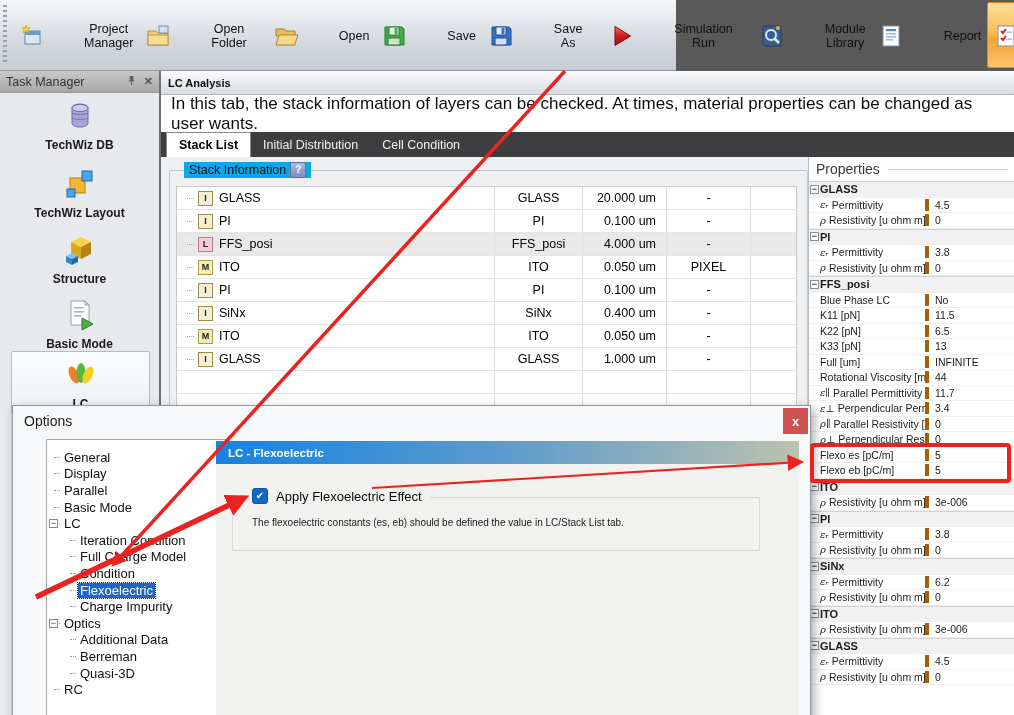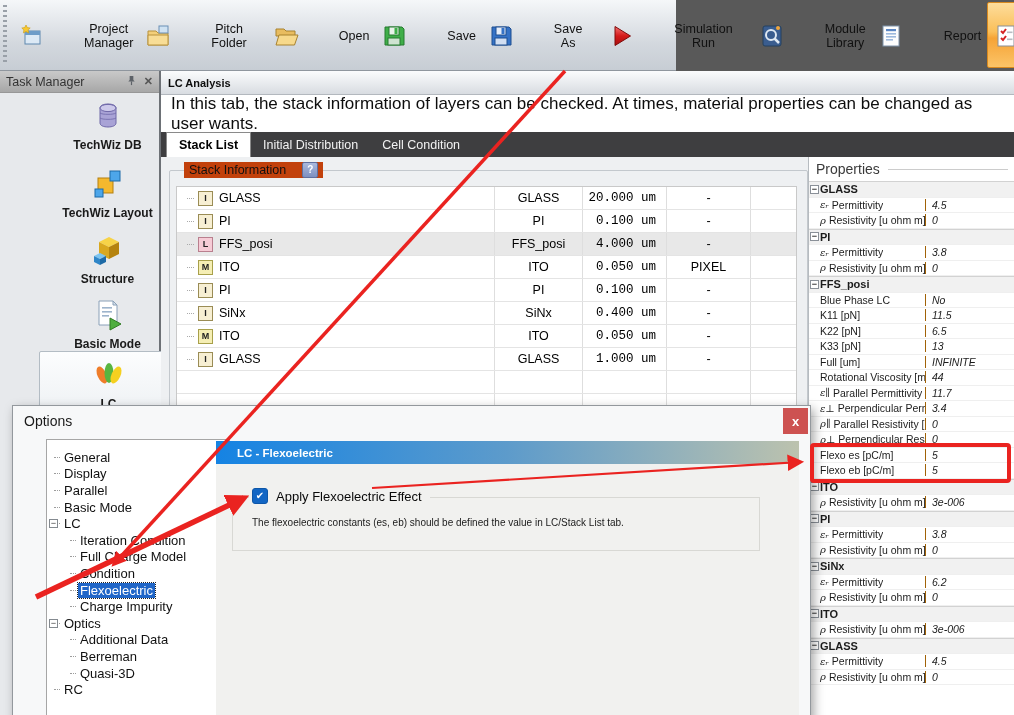--- a/index.html
+++ b/index.html
@@ -21,21 +21,21 @@
            border:1px solid #d8891f;border-radius:2px;}
   .tsep{width:1px;background:#9aa2ac;margin:3px 7px;}
 
   
   .sidebar{position:absolute;left:0;top:71px;width:161px;height:644px;box-sizing:border-box;
            background:#e7e9ec;border-right:2px solid #6d7176;}
   .sb-title{height:21px;background:linear-gradient(#c9c9c9,#a7a7a7);display:flex;align-items:center;
             padding:0 6px;font-size:12.5px;color:#333;border-bottom:1px solid #979797;}
   .sb-title .sp{flex:1;}
   .sb-title .tbic{color:#555;font-size:11px;font-weight:bold;margin-left:7px;cursor:default;}
-  .sb-item{position:absolute;left:0;width:159px;text-align:center;margin-left:28px;}
+  .sb-item{position:absolute;left:0;width:159px;text-align:center;}
   .sb-item .sicon{height:38px;display:flex;align-items:center;justify-content:center;}
   .sb-item .slabel{margin-top:3px;font-size:12px;font-weight:bold;color:#1a1a1a;}
   .sb-item.selected{left:11px;width:137px;height:58px;border:1px solid #b3bcc4;border-radius:2px;
                     background:linear-gradient(#fcfdfe,#eef1f4);padding-top:4px;}
 
   
   .main{position:absolute;left:161px;top:71px;right:0;height:644px;}
   .lc-bar{position:absolute;left:0;right:0;top:0;height:24px;box-sizing:border-box;
           background:linear-gradient(#fbfcfd,#d8dce1);border-bottom:1px solid #b3b8be;
           display:flex;align-items:center;padding:0 7px;font-size:11px;font-weight:bold;color:#0d0d0d;}
@@ -43,34 +43,34 @@
         align-items:center;padding:0 10px;font-size:17px;color:#0d0d0d;}
   .tabs{position:absolute;left:0;right:0;top:61px;height:25px;background:#3e3e40;display:flex;
         align-items:stretch;padding-left:5px;}
   .tab{display:flex;align-items:center;padding:0 12px;font-size:12.5px;color:#f2f2f2;cursor:default;}
   .tab.active{background:#fff;color:#000;font-weight:bold;border:1px solid #8a8a8a;border-bottom:none;}
   .content{position:absolute;left:0;right:0;top:86px;bottom:0;background:#eef0f2;}
 
   
   .stackbox{position:absolute;left:8px;top:13px;width:637px;height:335px;
             border:1px solid #c3c8cd;border-radius:2px;}
-  .sb-label{position:absolute;left:14px;top:-9px;background:#c2410c;padding:0 5px;font-size:12.5px;
-            color:#111;display:flex;align-items:center;gap:16px;}
+  .sb-label{position:absolute;left:14px;top:-9px;background:#0ea5e9;padding:0 5px;font-size:12.5px;
+            color:#111;display:flex;align-items:center;gap:4px;}
   .helpic{width:14px;height:14px;background:linear-gradient(#aab9dd,#7e90c0);border:1px solid #60709f;
           border-radius:2px;color:#fff;font-size:10px;font-weight:bold;text-align:center;line-height:13px;cursor:default;}
   .stable{position:absolute;left:6px;top:15px;right:10px;bottom:10px;background:#fff;
           border:1px solid #c9c9c9;font-size:12.5px;overflow:hidden;}
   .trow{display:grid;grid-template-columns:318px 88px 84px 84px 1fr;height:22px;
         border-bottom:1px solid #e4e4e4;align-items:center;}
   .trow.head{border-bottom:1px solid #c6c6c6;}
   .trow>div{height:100%;display:flex;align-items:center;border-right:1px solid #dedede;box-sizing:border-box;}
   .trow>div:last-child{border-right:none;}
   .c-name{padding-left:8px;}
   .c-mat,.c-mask{justify-content:center;}
-  .c-th{justify-content:flex-end;padding-right:10px;font-family:Liberation Mono, monospace;}
+  .c-th{justify-content:flex-end;padding-right:10px;}
   .trow.sel{background:#e8e8e8;}
   .dash{width:7px;border-top:1px dotted #aaa;margin:0 4px 0 2px;}
   .ltype{width:13px;height:13px;border:1px solid #999;font-size:9px;font-weight:bold;color:#222;
          display:inline-flex;align-items:center;justify-content:center;margin-right:6px;background:#eee;}
   .ltype[data-type="I"]{background:#f7efd3;border-color:#9a8c55;}
   .ltype[data-type="L"]{background:#f6ccd6;border-color:#b97f8e;}
   .ltype[data-type="M"]{background:#f5eeb4;border-color:#a8a04a;}
 
   
   .props{position:absolute;left:647px;top:0;width:206px;bottom:0;background:#fff;
@@ -82,21 +82,21 @@
   .prow.group{background:#f1f1f1;border-top:1px solid #d2d2d2;font-weight:bold;font-size:11px;}
   .pname{flex:0 0 116px;display:flex;align-items:center;overflow:hidden;white-space:nowrap;}
   .pexp{width:11px;display:flex;justify-content:center;flex:none;}
   .pexpbox{width:9px;height:9px;box-sizing:border-box;border:1px solid #8a9098;background:#fff;
            font-style:normal;font-size:9px;line-height:7px;text-align:center;color:#333;}
   .pexpbox:empty{display:none;}
   .psym{font-family:"DejaVu Serif",serif;font-style:italic;font-size:10px;color:#222;
         margin-right:3px;flex:none;text-align:right;}
   .psym:empty{display:none;margin:0;}
   .plabel{overflow:hidden;white-space:nowrap;}
-  .pval{flex:1;border-left:1px solid #a16207;padding-left:6px;overflow:hidden;white-space:nowrap;font-style:italic;}
+  .pval{flex:1;border-left:4px solid #a16207;padding-left:6px;overflow:hidden;white-space:nowrap;}
   .prow.group .pval{border-left:none;}
 
   
   .dialog{position:absolute;left:12px;top:405px;width:797px;height:315px;background:#f7f8f9;
           border:1px solid #93989d;box-shadow:3px 4px 10px rgba(0,0,0,.35);z-index:40;}
   .dlg-title{position:absolute;left:11px;top:7px;font-size:14px;color:#1a1a1a;}
   .dlg-close{position:absolute;right:2px;top:2px;width:25px;height:26px;background:#cd5251;
              color:#fff;font-weight:bold;font-size:13px;display:flex;align-items:center;
              justify-content:center;cursor:default;}
   .dlg-tree{position:absolute;left:33px;top:33px;width:184px;bottom:4px;background:#fff;
@@ -105,21 +105,21 @@
   .titem[data-level="1"]{padding-left:31px;}
   .titem::before{content:'';position:absolute;left:7px;width:6px;border-top:1px dotted #9c9c9c;}
   .titem[data-level="1"]::before{left:23px;}
   .texp{position:absolute;left:2px;top:4px;width:9px;height:9px;box-sizing:border-box;
         border:1px solid #848a90;background:#fff;font-size:9px;line-height:6px;text-align:center;color:#333;}
   .texp:empty{display:none;}
   .tlbl{padding:0 2px;white-space:nowrap;}
   .tlbl.selected{background:#2066c8;color:#fff;outline:1px dotted #222;}
   .dlg-panel{position:absolute;left:203px;top:35px;right:11px;bottom:4px;background:#f1f1ef;}
   .dlg-head{height:23px;background:linear-gradient(90deg,#1583e3,#5d9bcb 50%,#bcc2ae);
-            display:flex;align-items:center;padding-left:21px;color:#fff;font-weight:bold;font-size:11.5px;}
+            display:flex;align-items:center;padding-left:12px;color:#fff;font-weight:bold;font-size:11.5px;}
   .fxbox{position:absolute;left:16px;top:56px;width:526px;height:52px;border:1px solid #d8d8d4;}
   .cbrow{position:absolute;left:33px;top:47px;display:flex;align-items:center;background:#f1f1ef;
          padding:0 8px 0 3px;}
   .cb{width:14px;height:14px;background:#1266c4;border:1px solid #0d56a8;border-radius:3px;
       color:#fff;font-size:10px;line-height:13px;text-align:center;cursor:default;}
   .cb-label{font-size:13px;color:#0a0a0a;margin-left:8px;}
   .fxnote{position:absolute;left:36px;top:76px;font-size:10px;color:#1b1b1b;}
 
   
   .ann{position:absolute;left:0;top:0;width:1014px;height:715px;z-index:90;pointer-events:none;}
@@ -144,21 +144,21 @@
     </button>
 
     <button class="tbtn">
       <span class="ticon">
         <svg width="26" height="26" viewBox="0 0 26 26">
             <path d="M3 8h8l2 2h10v12H3z" fill="#f3cf7a" stroke="#b8923c"></path>
             <path d="M3 12h20v10H3z" fill="#f8dd96" stroke="#b8923c"></path>
             <rect x="14" y="3" width="9" height="7" fill="#cfe2f2" stroke="#6a8fb5"></rect>
           </svg>
       </span>
-      <span class="tlabel">Pitch Folder</span>
+      <span class="tlabel">Open Folder</span>
     </button>
 
     <div class="tsep"></div>
 
     <button class="tbtn">
       <span class="ticon">
         <svg width="26" height="26" viewBox="0 0 26 26">
             <path d="M3 6h8l2 2h9v5H3z" fill="#e8bc5f" stroke="#a8822f"></path>
             <path d="M3 22L6 12h19l-3.5 10z" fill="#f7d98b" stroke="#a8822f"></path>
           </svg>

